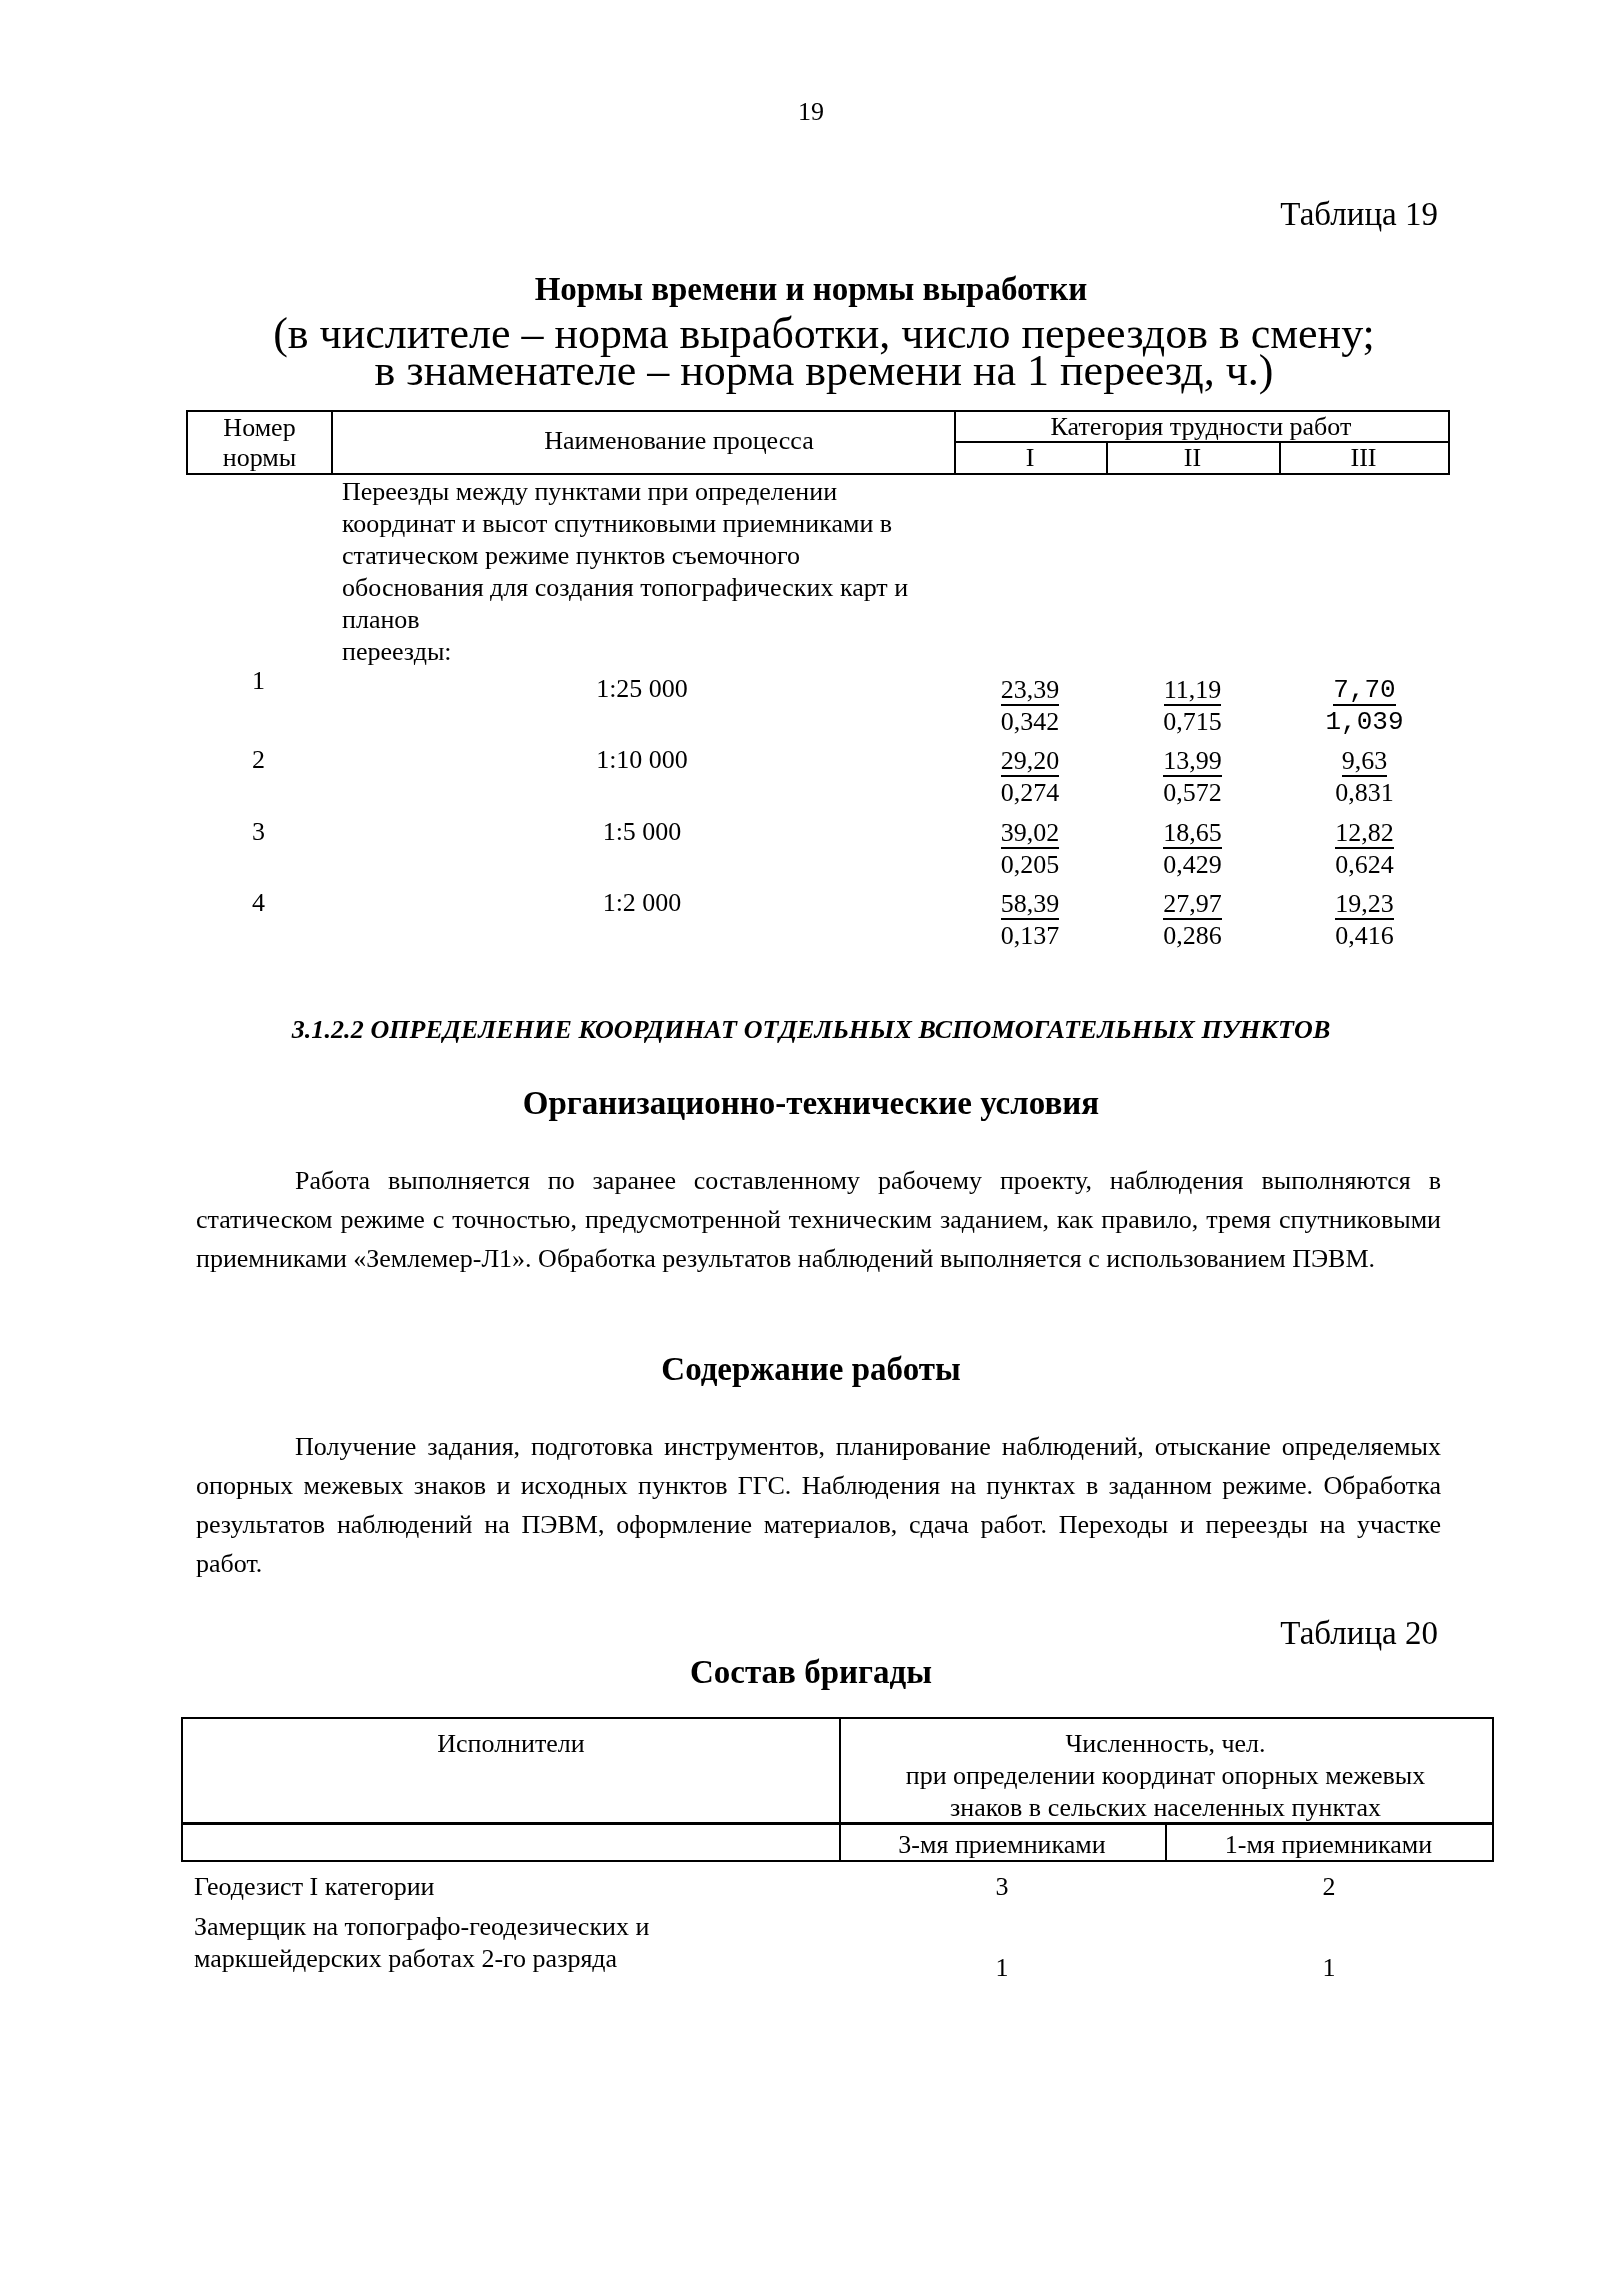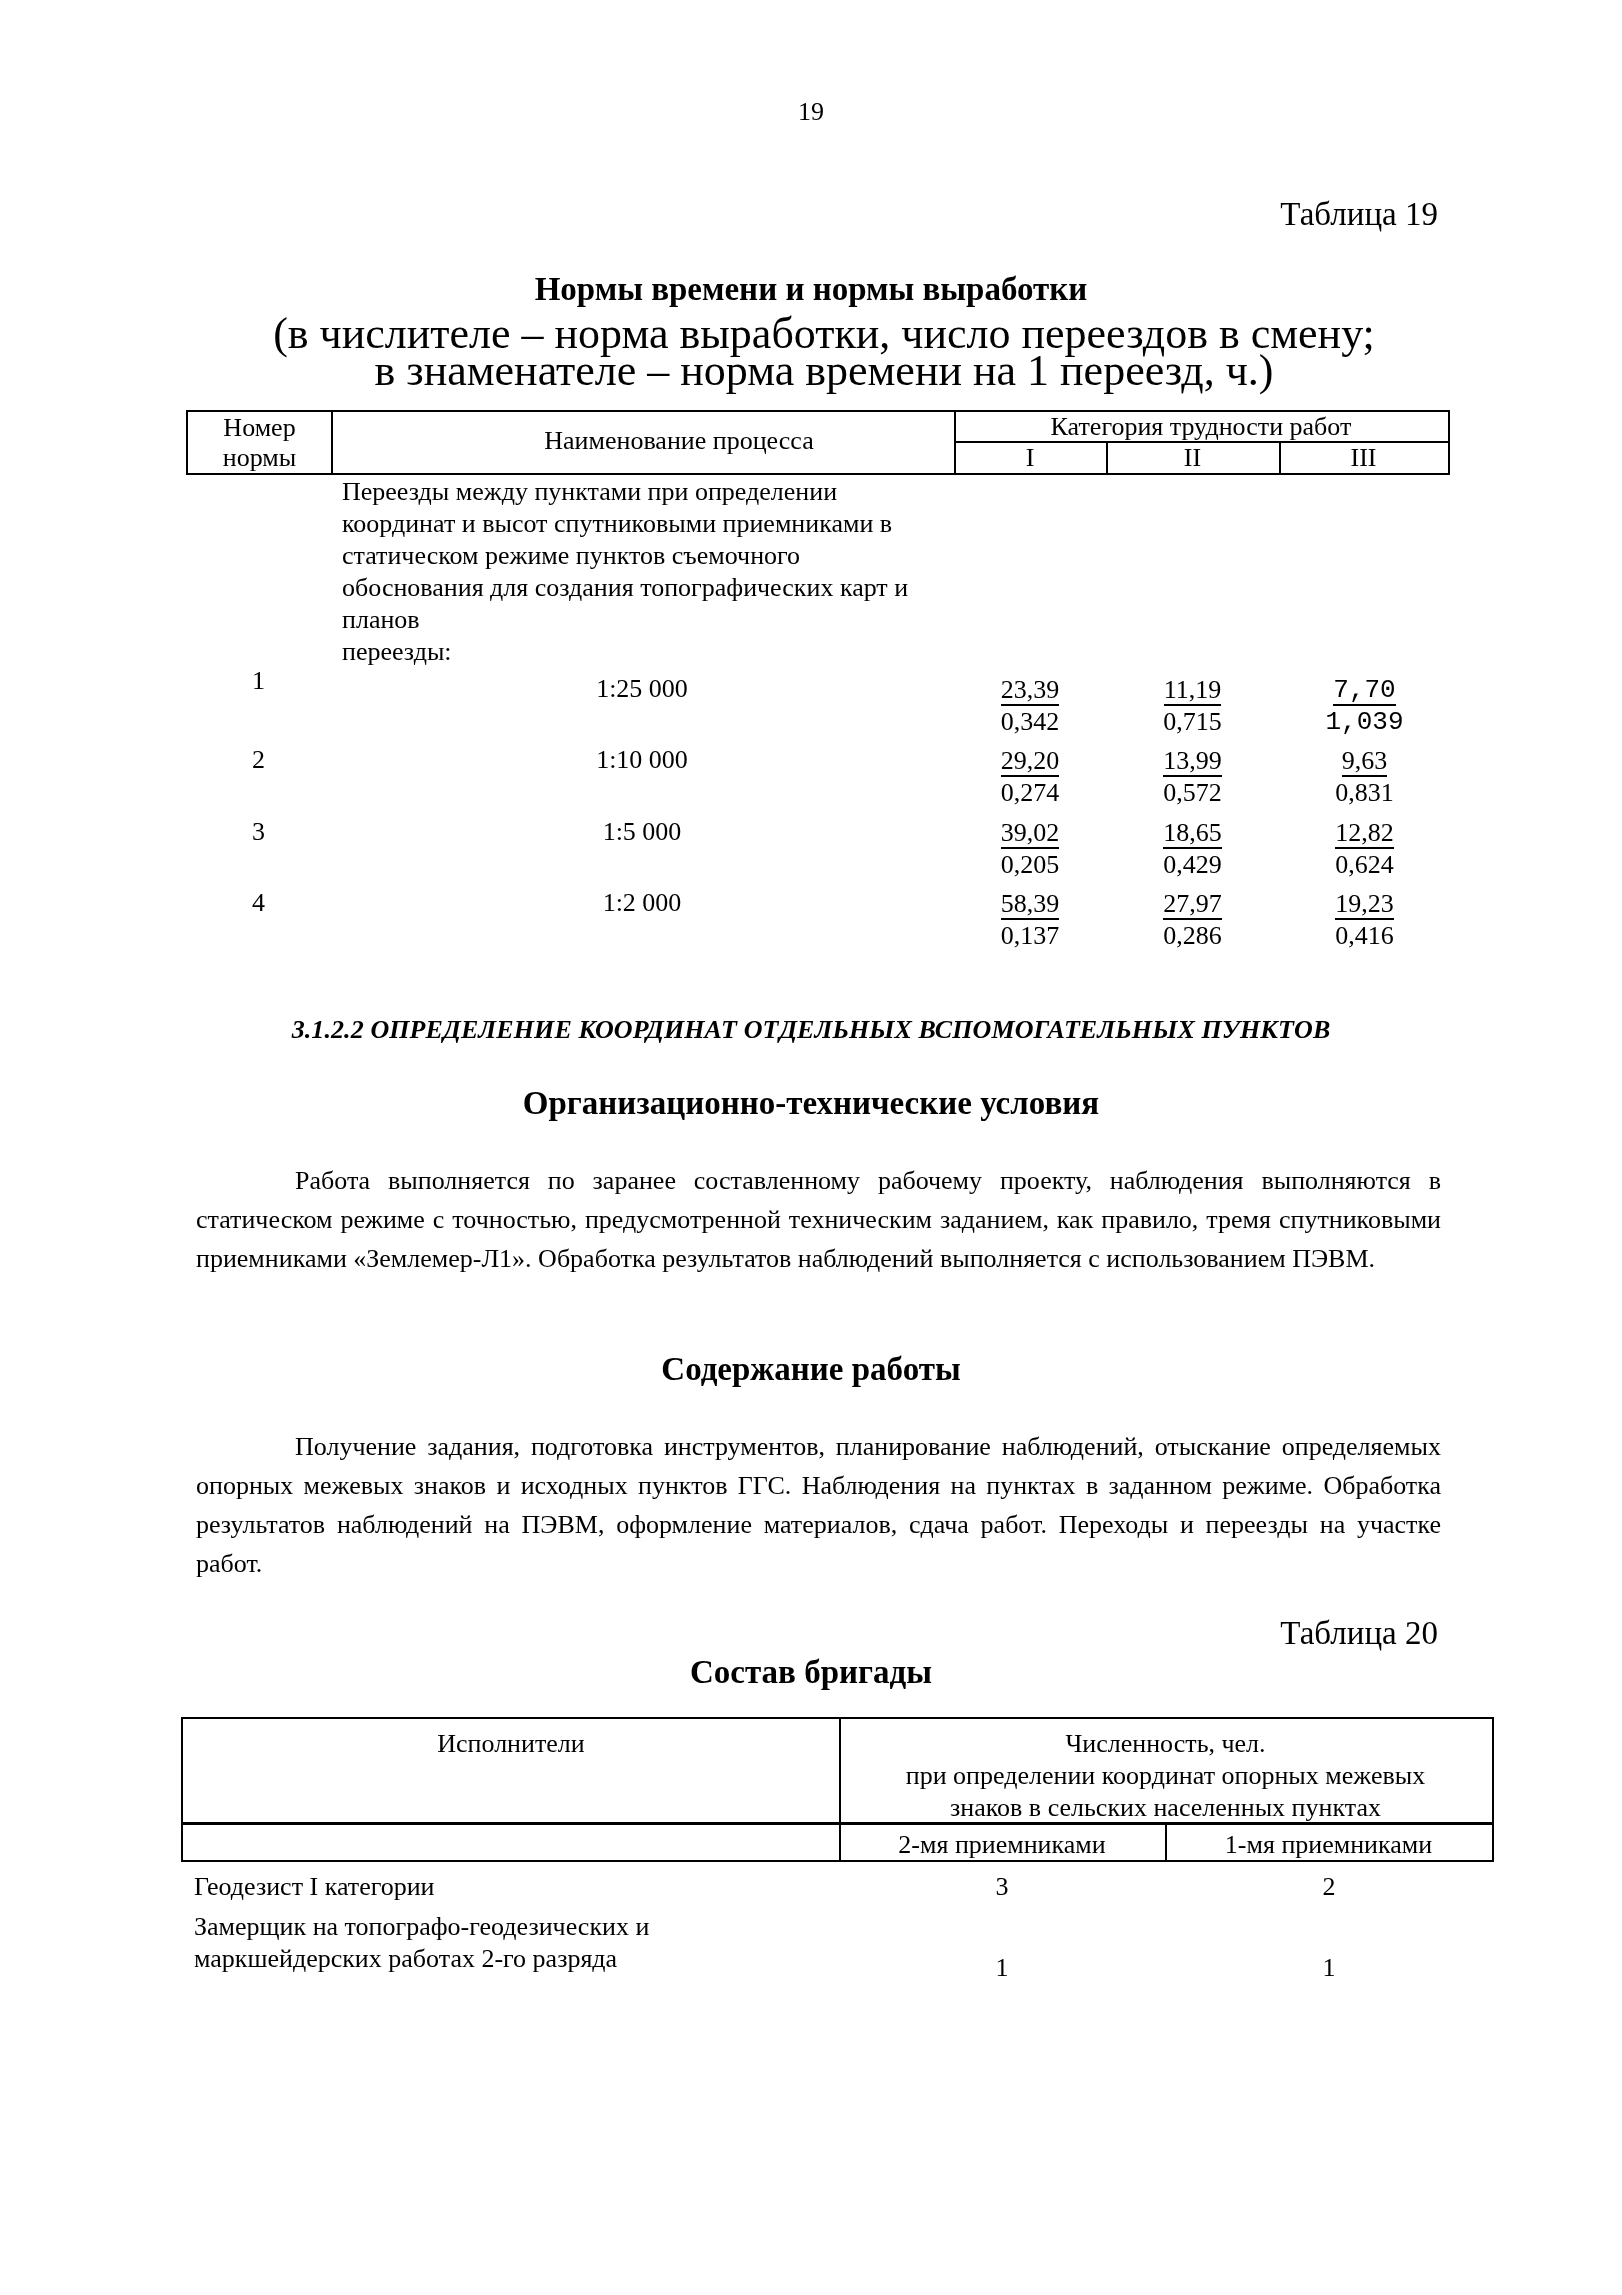--- a/index.html
+++ b/index.html
@@ -116,21 +116,21 @@
   <div class="vl" style="left:656px; top:0; bottom:0;"></div>
   <div class="vl" style="left:982px; top:106px; bottom:0;"></div>
   <div class="hl" style="left:0; right:0; top:103px;"></div>
 
   <div class="cell" style="left:0; width:656px; top:9.2px;">Исполнители</div>
   <div class="cell" style="left:656px; right:0; top:9.2px;">
     <div>Численность, чел.</div>
     <div>при определении координат опорных межевых</div>
     <div>знаков в сельских населенных пунктах</div>
   </div>
-  <div class="cell" style="left:656px; width:326px; top:110px;">2-мя приемниками</div>
+  <div class="cell" style="left:656px; width:326px; top:110px;">3-мя приемниками</div>
   <div class="cell" style="left:982px; right:0; top:110px;">1-мя приемниками</div>
 </div>
 
 <div>
   <div class="abs brig" style="left:194px; top:1871px;">Геодезист I категории</div>
   <div class="abs brig" style="left:838px; width:328px; text-align:center; top:1871px;">3</div>
   <div class="abs brig" style="left:1165px; width:328px; text-align:center; top:1871px;">2</div>
 
   <div class="abs brig" style="left:194px; top:1911px;">
     <div>Замерщик на топографо-геодезических и</div>

